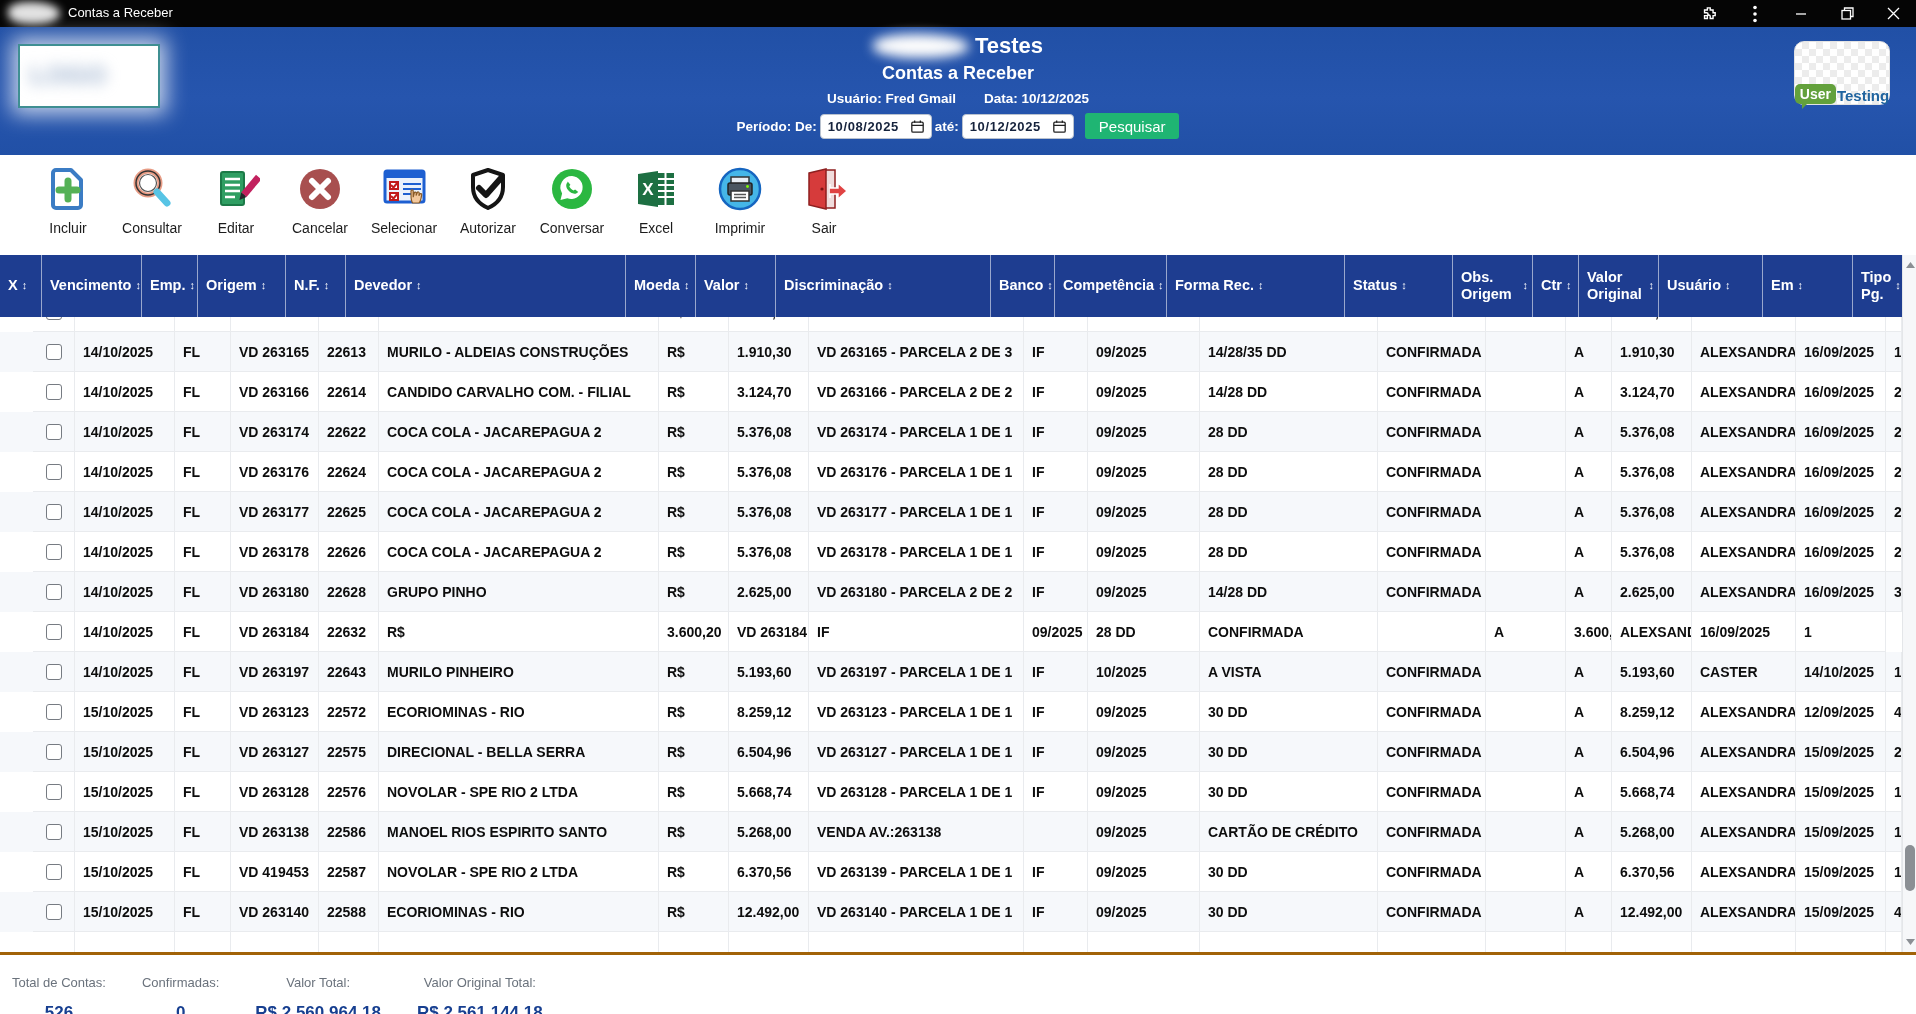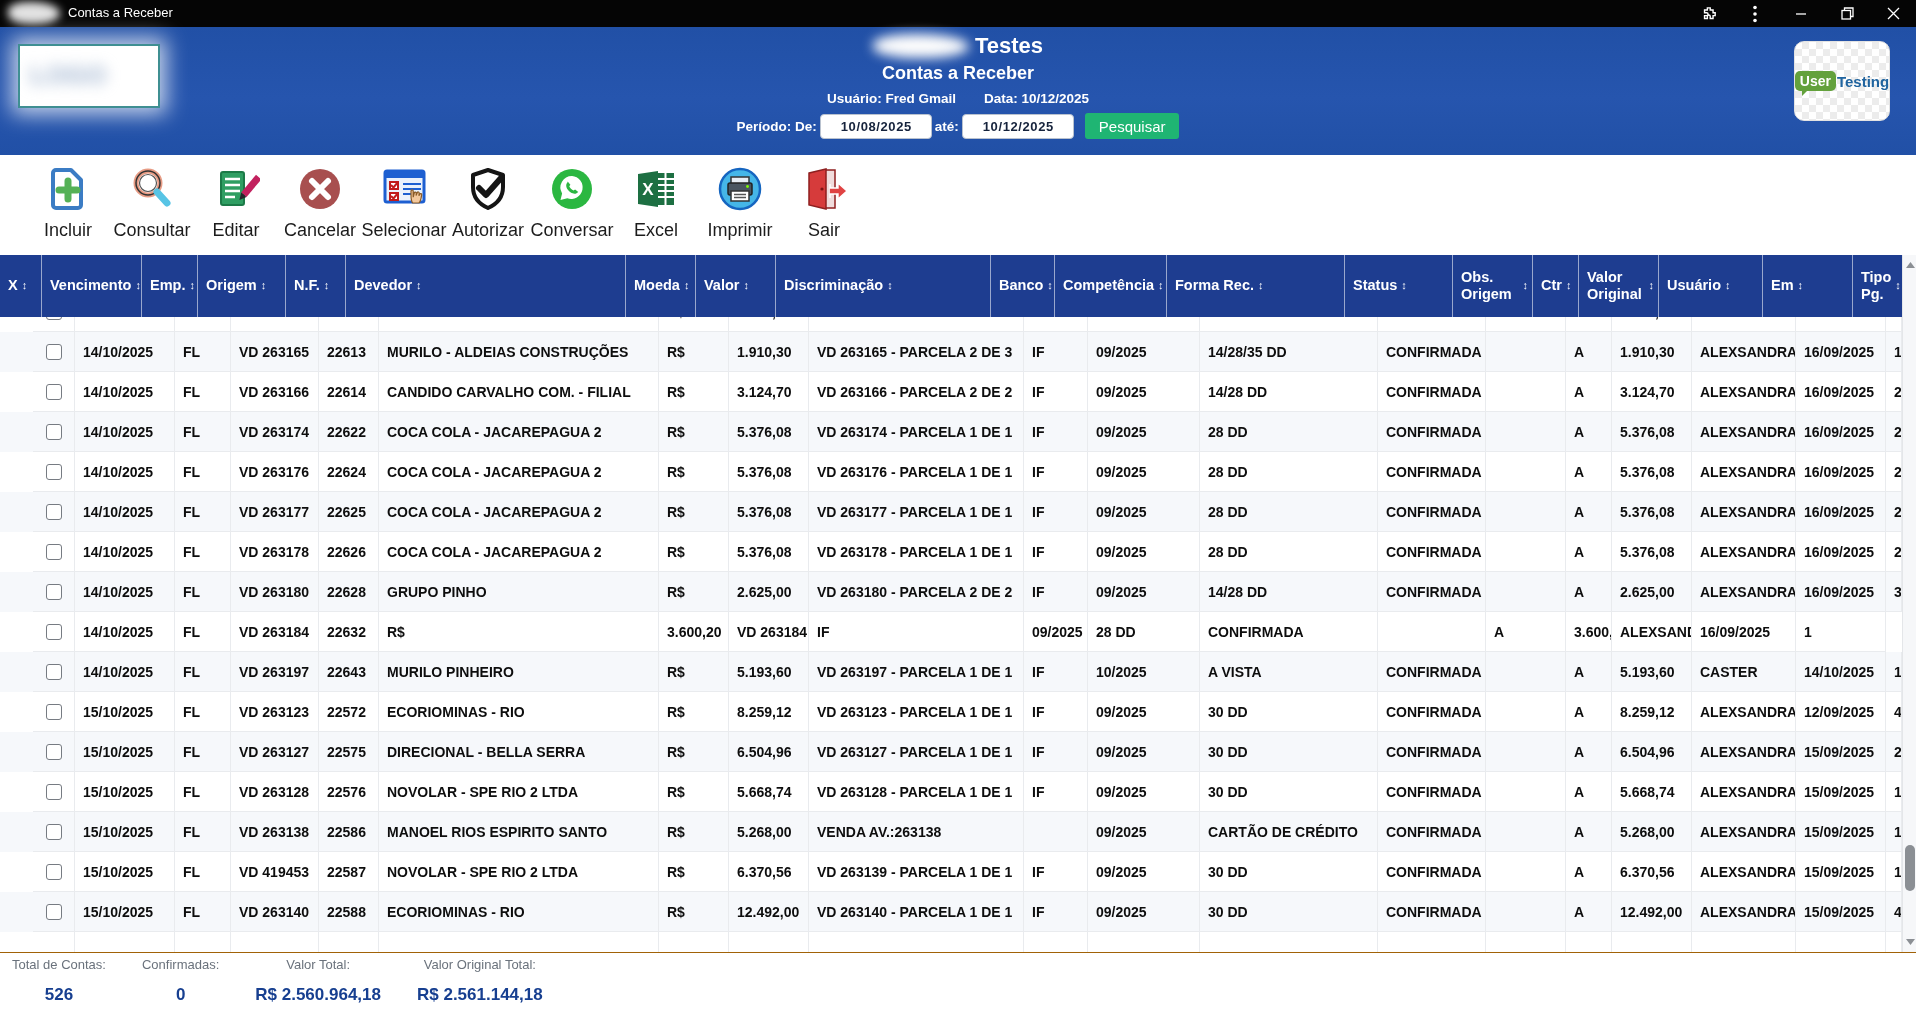--- a/index.html
+++ b/index.html
@@ -26,40 +26,40 @@
   #hdr-center { position:absolute; left:0; top:6px; width:100%; text-align:center; color:#fff; }
   #hdr-line1 { font-size:22px; font-weight:bold; height:28px; }
   #hdr-line1 .blob { display:inline-block; width:96px; height:24px; vertical-align:-5px;
     background:#fdfdfd; border-radius:45% 55% 50% 48%; filter:blur(6px); margin-right:6px; }
   #hdr-line2 { font-size:18px; font-weight:bold; margin-top:2px; }
   #hdr-line3 { font-size:13.5px; font-weight:bold; margin-top:7px; }
   #hdr-line3 .gap { display:inline-block; width:28px; }
   #hdr-line4 { margin-top:7px; font-size:13.5px; font-weight:bold;
     display:flex; align-items:center; justify-content:center; gap:3px; }
   .date-input { width:112px; height:25px; background:#fff; border:1px solid #b9c2cf; border-radius:4px;
-    display:inline-flex; align-items:center; justify-content:space-between; padding:0 20px;
+    display:inline-flex; align-items:center; justify-content:space-between; padding:0 7px;
     color:#16233c; font-size:13px; font-weight:bold; letter-spacing:.6px; cursor:text;text-align:center; }
   #search-btn { height:26px; padding:0 14px; margin-left:8px; border:none; border-radius:3px;
     background:#1fb573; color:#fff; font-size:15px; font-family:inherit; cursor:pointer; }
-  #ut-badge { position:absolute; right:26px; top:14px; width:96px; height:80px; border-radius:10px;
+  #ut-badge { position:absolute; right:26px; top:14px; width:96px; height:64px; border-radius:10px;
     background:
      repeating-conic-gradient(#ececec 0% 25%, #ffffff 0% 50%) 0 0/14px 14px;
-    border:1px solid #e3e3e3; display:flex; align-items:center; justify-content:center; gap:1px; }
+    border:1px solid #e3e3e3; display:flex; align-items:flex-end; justify-content:center; gap:1px; }
   #ut-user { background:#63a13c; color:#fff; font-weight:bold; font-size:14px;
     padding:2px 5px; border-radius:5px; position:relative; }
   #ut-user:after { content:""; position:absolute; left:7px; bottom:-5px; border:5px solid transparent;
     border-top-color:#63a13c; border-left-color:#63a13c; }
   #ut-testing { color:#20649f; font-weight:bold; font-size:15px; }
 
   
   #toolbar { position:absolute; left:0; top:155px; width:1916px; height:100px; background:#fff;
     display:flex; align-items:flex-start; padding:10px 0 0 26px; }
   .tb-item { width:84px; display:flex; flex-direction:column; align-items:center; cursor:pointer; }
   .tb-item svg { width:48px; height:48px; }
-  .tb-item .lbl { margin-top:3px; font-size:18px; color:#1c1c1c; white-space:nowrap; }
+  .tb-item .lbl { margin-top:3px; font-size:14px; color:#1c1c1c; white-space:nowrap; }
 
   
   #tablewrap { position:absolute; left:0; top:255px; width:1902px; height:697px; overflow:hidden; }
   .grid { display:grid;
     grid-template-columns:42px 100px 56px 88px 60px 280px 70px 80px 215px 64px 112px 178px 108px 80px 46px 80px 104px 90px minmax(0,1fr); }
   #thead { position:relative; z-index:3; background:#1e3d90; height:62px; }
   .th { color:#fff; font-size:14.5px; font-weight:bold; line-height:1.2;
     display:flex; align-items:center; padding:4px 4px 4px 8px;
     border-right:1px solid rgba(255,255,255,.55); cursor:pointer; }
   .th:last-child { border-right:none; }
@@ -78,21 +78,21 @@
     background:#f6f7f9; border-left:1px solid #e4e6e9; }
   .sb-arrow { position:absolute; left:0; width:14px; height:16px; display:flex;
     align-items:center; justify-content:center; cursor:pointer; }
   .sb-arrow svg { display:block; }
   #sb-up { top:2px; } #sb-down { bottom:2px; }
   #sb-thumb { position:absolute; left:2px; top:590px; width:10px; height:46px;
     background:#8b8f94; border-radius:6px; cursor:grab; }
 
   
   #pagefooter { position:absolute; left:0; top:952px; width:1916px; height:62px;
-    background:#fff; border-top:1px solid #a16207; padding-top:4px; }
+    background:#fff; border-top:3px solid #a16207; padding-top:20px; }
   #footer-groups { display:flex; padding-left:12px; gap:36px; }
   .fgroup { display:flex; flex-direction:column; align-items:center; }
   .fgroup .flbl { font-size:13px; color:#6a727c; }
   .fgroup .fval { margin-top:13px; font-size:17px; font-weight:bold; color:#173f90; }
 </style>
 </head>
 <body>
 
 <div id="titlebar">
   <div id="tb-blob"></div>

